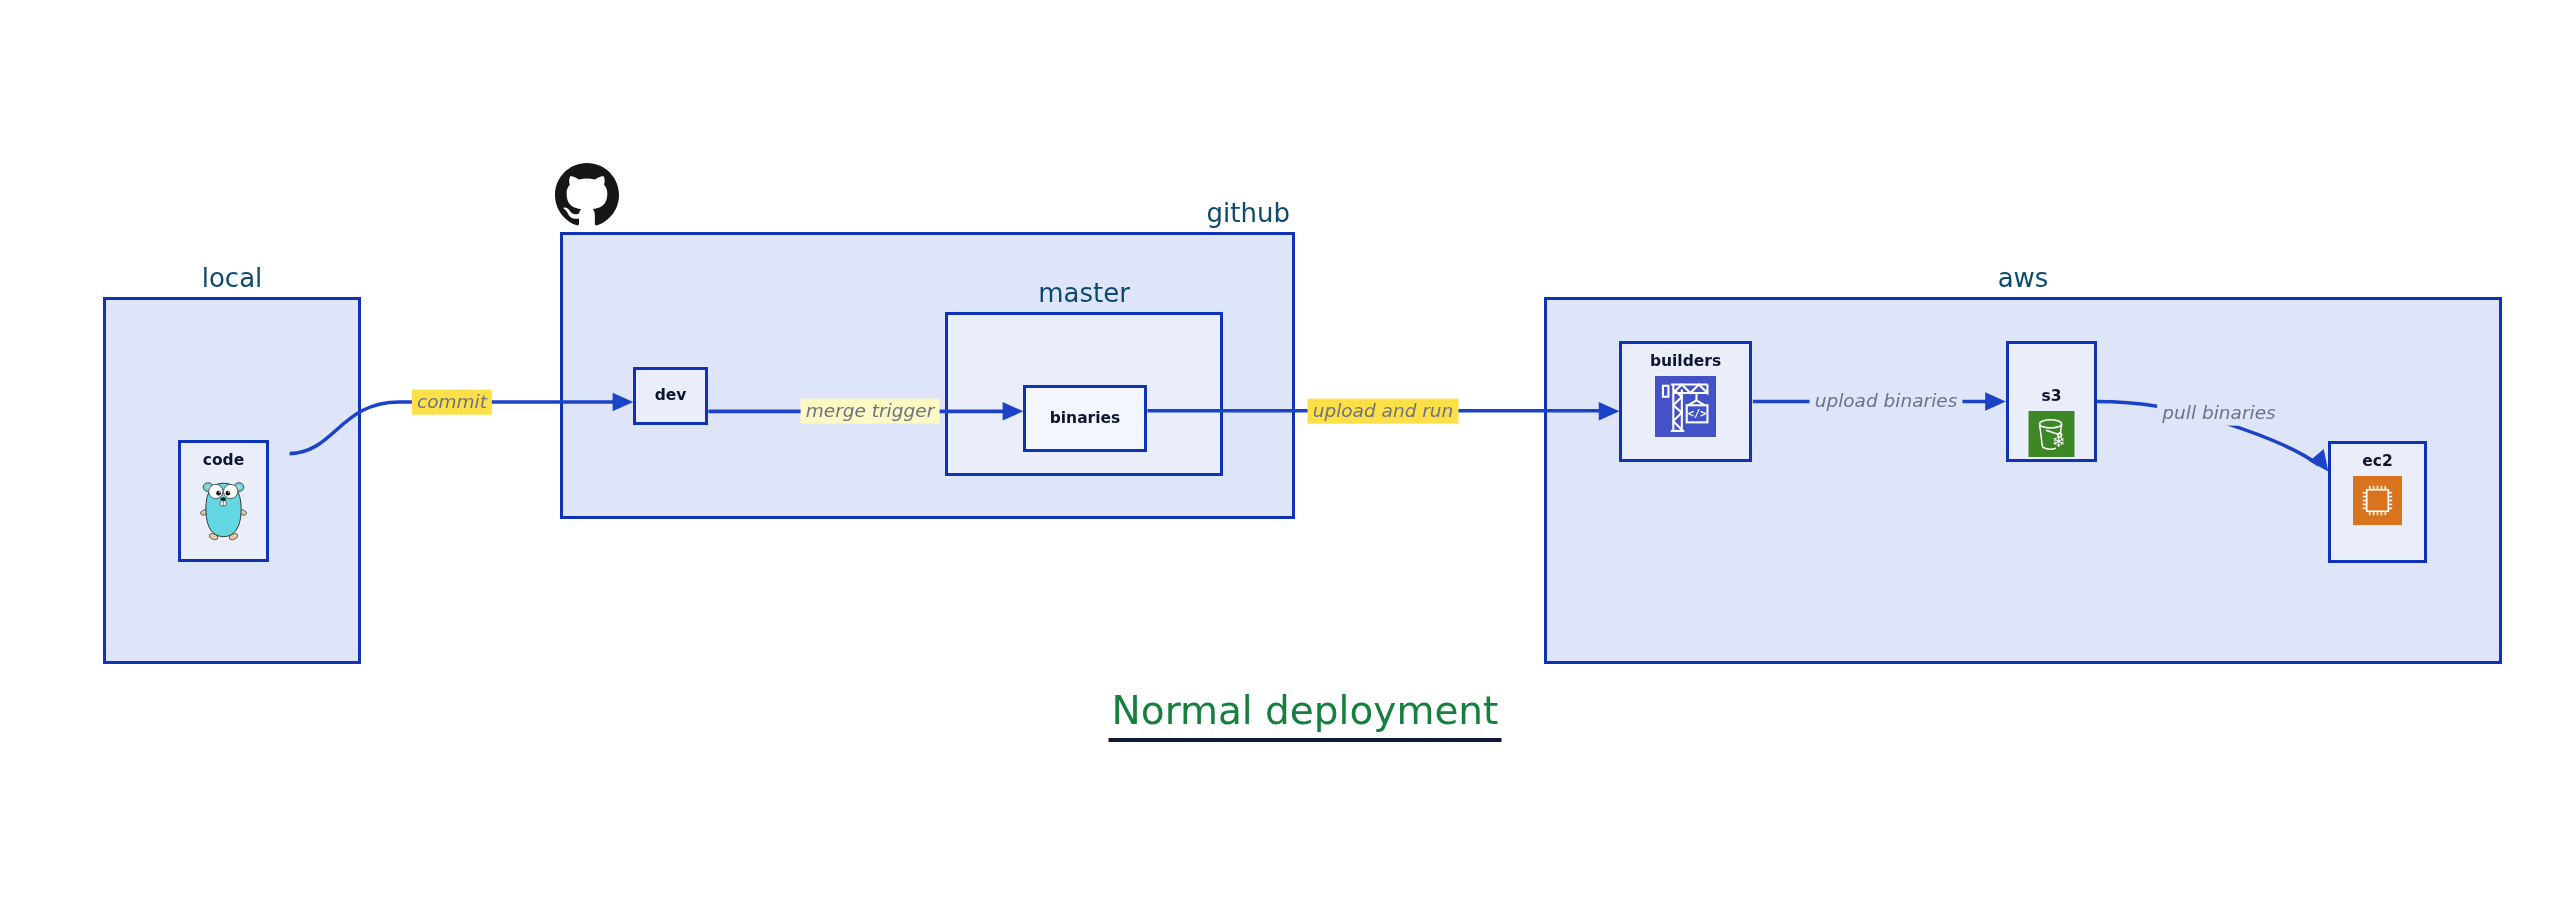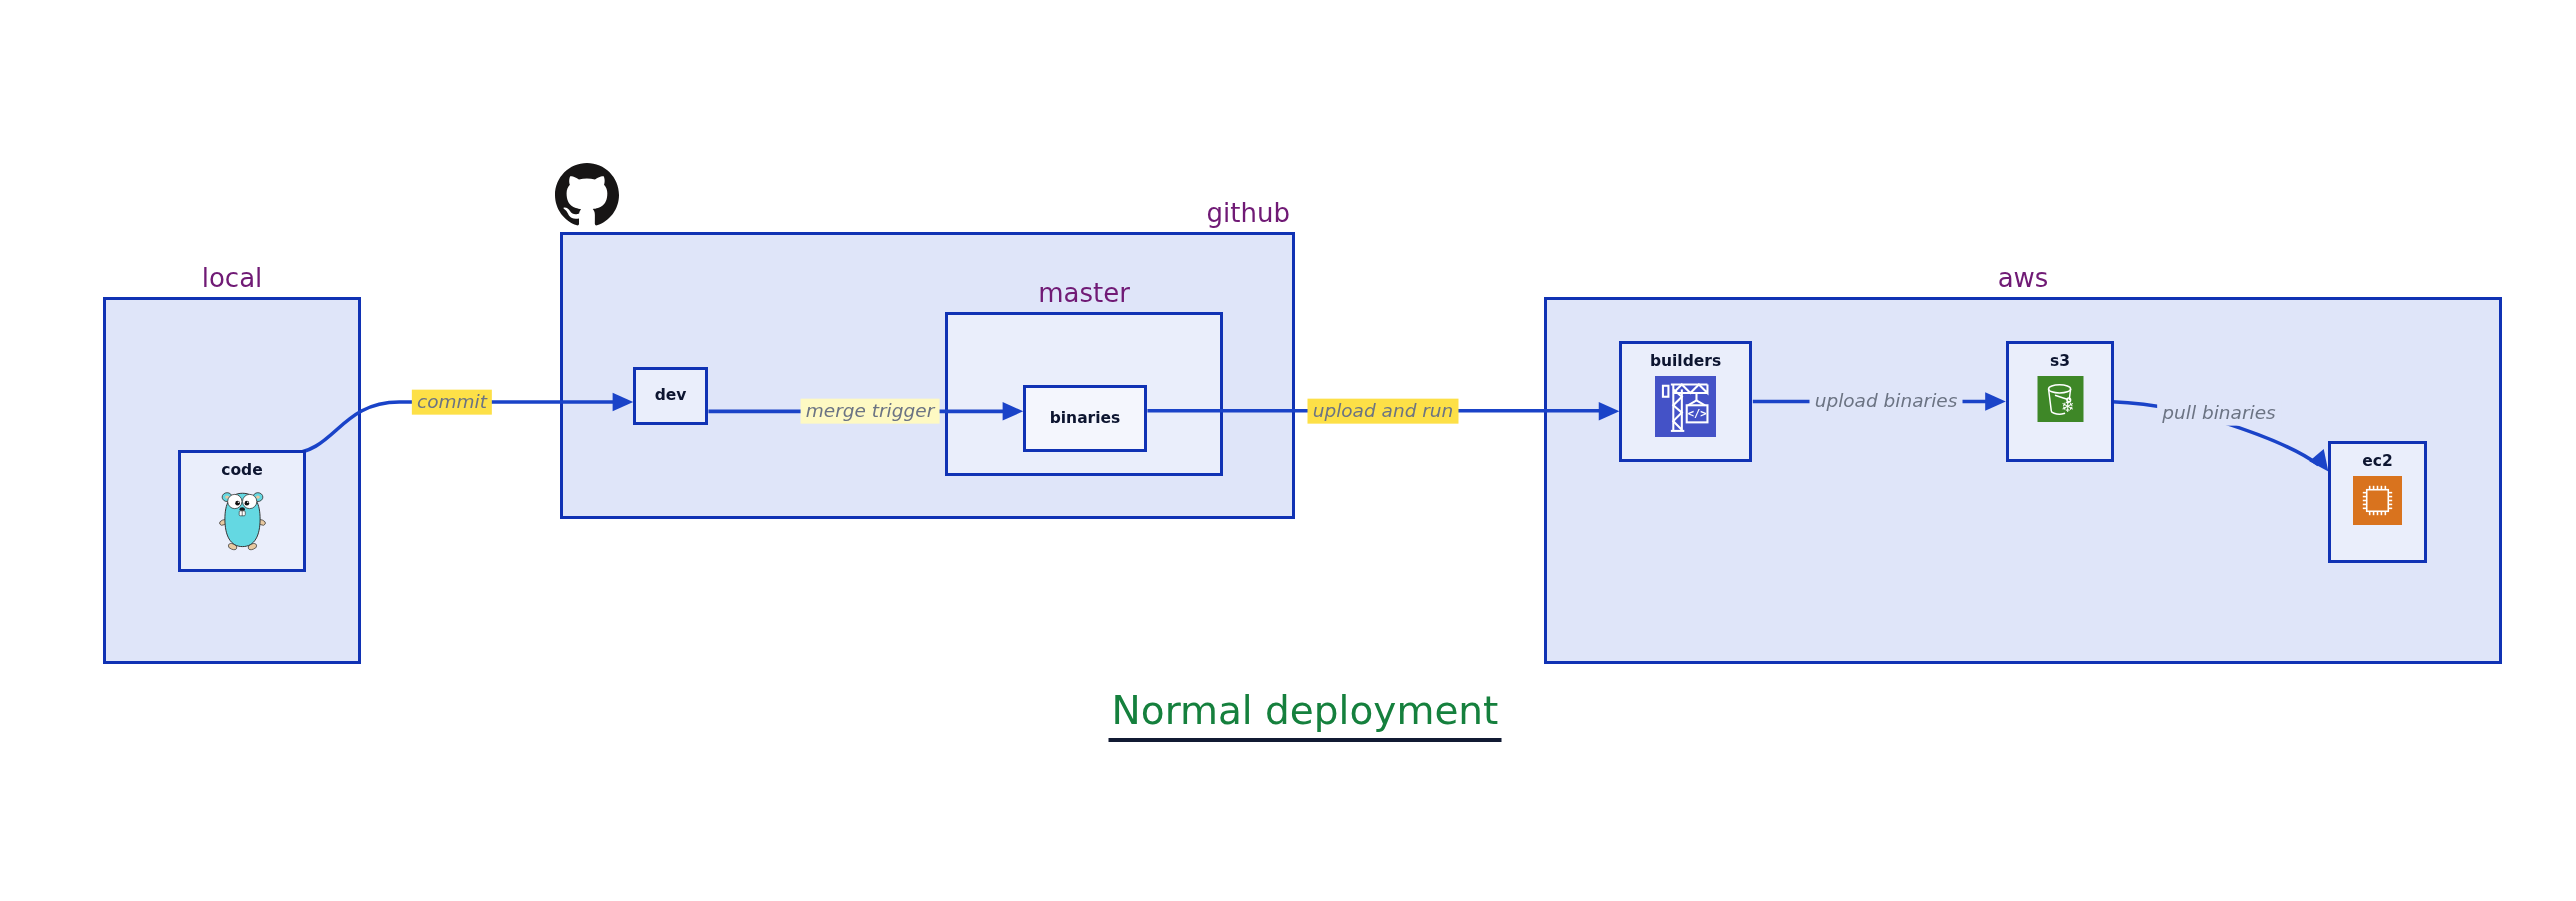--- a/index.html
+++ b/index.html
@@ -14,21 +14,21 @@
   .container{
     position:absolute;
     background:#dfe5f9;
     border:3.6px solid #1032b4;
     box-sizing:border-box;
   }
   .container.lvl2{background:#eaeefb;}
   .container-label{
     position:absolute;
     font-size:26px;
-    color:#701a75;
+    color:#0c4a6e;
     white-space:nowrap;
     line-height:32px;
     height:32px;
   }
   
   .node{
     position:absolute;
     background:#eaeefb;
     border:3.1px solid #1032b4;
     box-sizing:border-box;
@@ -114,21 +114,21 @@
       <polygon points="4519,915 4482,895 4510,871"></polygon>
     </g>
   </svg>
 
   <div class="edge-label bg-white" style="left:452px;top:402px;">commit</div>
   <div class="edge-label" style="left:870px;top:411px;background:#fef9c3;">merge trigger</div>
   <div class="edge-label bg-white" style="left:1383px;top:411px;">upload and run</div>
   <div class="edge-label bg-aws" style="left:1886px;top:401px;">upload binaries</div>
   <div class="edge-label bg-aws" style="left:2219px;top:413px;">pull binaries</div>
 
-  <div class="node top-label" style="left:178px;top:450px;width:128px;height:122px;">
+  <div class="node top-label" style="left:178px;top:440px;width:91px;height:122px;">
     <div class="node-label">code</div>
     <div class="node-icon">
       <svg width="57" height="66" viewBox="0 0 100 120">
         <ellipse cx="22" cy="22" rx="9" ry="8" fill="#64d8e2" stroke="#333" stroke-width="1.5"></ellipse>
         <ellipse cx="78" cy="22" rx="9" ry="8" fill="#64d8e2" stroke="#333" stroke-width="1.5"></ellipse>
         <ellipse cx="22" cy="22" rx="3.5" ry="3" fill="#e8c9a0"></ellipse>
         <ellipse cx="78" cy="22" rx="3.5" ry="3" fill="#e8c9a0"></ellipse>
         <ellipse cx="15" cy="68" rx="7" ry="4.5" fill="#e8c9a0" stroke="#333" stroke-width="1.2" transform="rotate(-25 15 68)"></ellipse>
         <ellipse cx="85" cy="68" rx="7" ry="4.5" fill="#e8c9a0" stroke="#333" stroke-width="1.2" transform="rotate(25 85 68)"></ellipse>
         <ellipse cx="32" cy="112" rx="8" ry="5" fill="#e8c9a0" stroke="#333" stroke-width="1.2" transform="rotate(20 32 112)"></ellipse>
@@ -171,21 +171,21 @@
           <line x1="30" y1="28" x2="86" y2="28"></line>
           <line x1="68" y1="28" x2="68" y2="40"></line>
           <polyline points="54,48 68,40 82,48"></polyline>
           <rect x="52" y="48" width="34" height="28"></rect>
         </g>
         <text x="69" y="68" fill="#ffffff" font-size="17" font-weight="bold" text-anchor="middle" font-family="'DejaVu Sans Mono','Liberation Mono',monospace">&lt;/&gt;</text>
       </svg>
     </div>
   </div>
 
-  <div class="node top-label" style="left:2006px;top:341px;width:108px;height:121px;">
+  <div class="node top-label" style="left:2006px;top:341px;width:91px;height:121px;justify-content:flex-end;">
     <div class="node-label">s3</div>
     <div class="node-icon">
       <svg width="47" height="46" viewBox="0 0 100 100">
         <rect x="0" y="0" width="100" height="100" fill="#3e8727"></rect>
         <g stroke="#ffffff" stroke-width="3.2" fill="none">
           <ellipse cx="48" cy="28" rx="24" ry="9"></ellipse>
           <path d="M 24 28 L 30 76 C 30 80 40 83 48 83 C 52 83 56 82 60 81"></path>
           <path d="M 72 28 L 69 52"></path>
           <line x1="38" y1="42" x2="66" y2="51"></line>
           <circle cx="68" cy="52" r="4"></circle>

